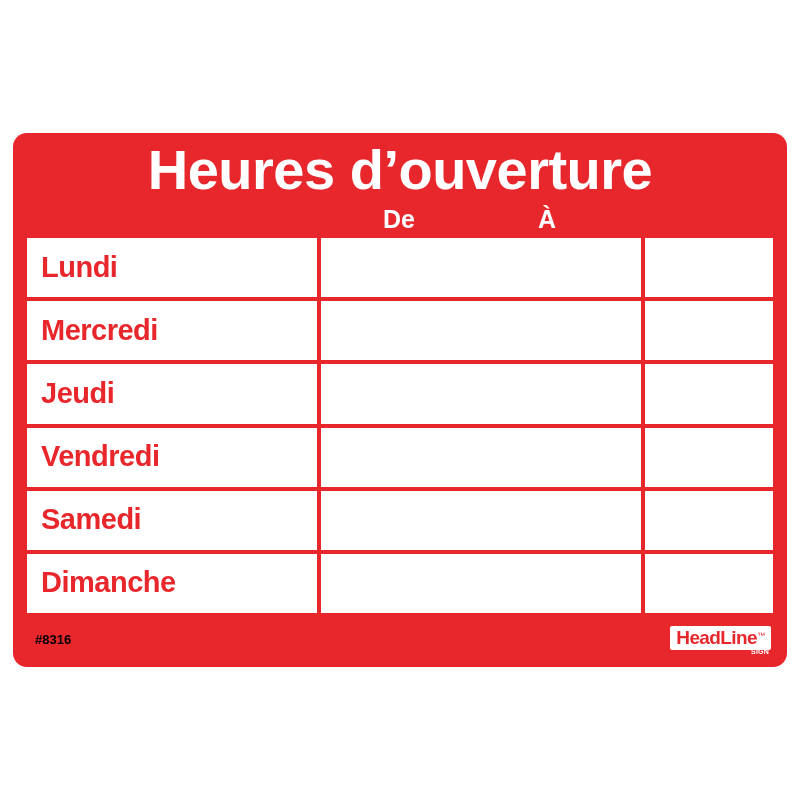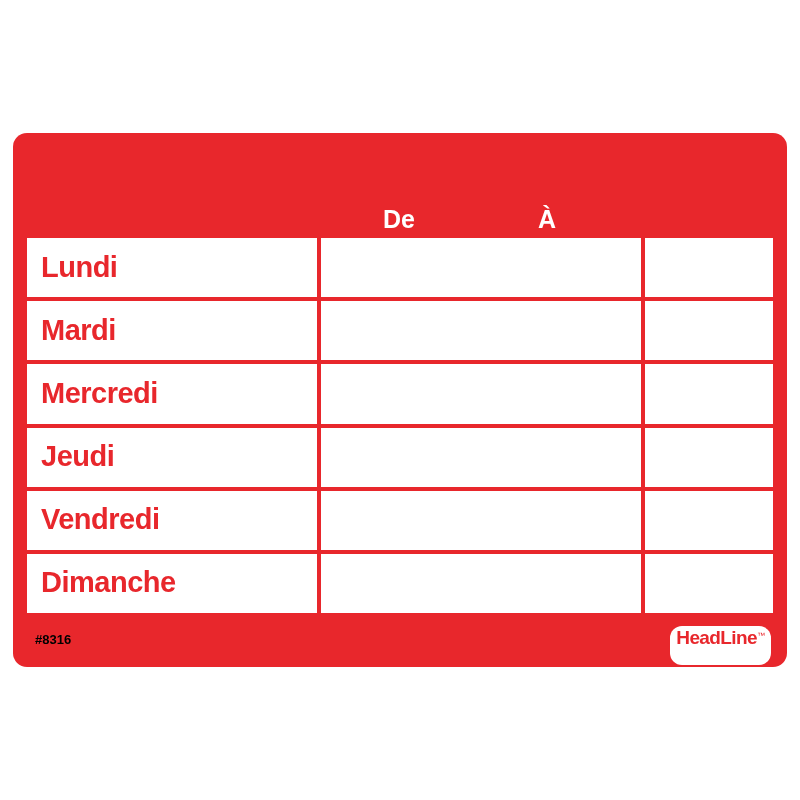--- a/index.html
+++ b/index.html
@@ -130,22 +130,22 @@
     color: #ffffff;
     font-size: 13px;
     font-weight: bold;
     font-family: "Liberation Sans", sans-serif;
   }
   .brand {
     position: absolute;
     right: 16px;
     top: 8px;
     background: #ffffff;
-    padding: 2px 6px 18px 6px;
-    border-radius: 12px;
+    padding: 2px 6px 3px 6px;
+    border-radius: 2px;
     line-height: 1;
   }
   .brand-name {
     color: #e8272c;
     font-size: 19px;
     font-weight: bold;
     letter-spacing: -0.6px;
     font-family: "Liberation Sans", sans-serif;
     display: inline-block;
   }
@@ -166,41 +166,35 @@
     font-family: "Liberation Sans", sans-serif;
   }
 </style>
 </head>
 <body>
 
 <div id="canvas">
   <div id="sign">
 
     <div class="title-area">
+      <div class="sign-title">Heures d’ouverture</div>
       <div class="col-head de">De</div>
       <div class="col-head a">À</div>
     </div>
 
     <div id="grid">
 
       <div class="row">
         <div class="cell-day">
           <span class="day-label">Lundi</span>
         </div>
         <div class="cell-from"></div>
         <div class="cell-to"></div>
       </div>
 
-      <div class="row">
-        <div class="cell-day">
-          <span class="day-label">Mardi</span>
-        </div>
-        <div class="cell-from"></div>
-        <div class="cell-to"></div>
-      </div>
 
       <div class="row">
         <div class="cell-day">
           <span class="day-label">Mercredi</span>
         </div>
         <div class="cell-from"></div>
         <div class="cell-to"></div>
       </div>
 
       <div class="row">
@@ -212,20 +206,27 @@
       </div>
 
       <div class="row">
         <div class="cell-day">
           <span class="day-label">Vendredi</span>
         </div>
         <div class="cell-from"></div>
         <div class="cell-to"></div>
       </div>
 
+      <div class="row">
+        <div class="cell-day">
+          <span class="day-label">Samedi</span>
+        </div>
+        <div class="cell-from"></div>
+        <div class="cell-to"></div>
+      </div>
 
       <div class="row">
         <div class="cell-day">
           <span class="day-label">Dimanche</span>
         </div>
         <div class="cell-from"></div>
         <div class="cell-to"></div>
       </div>
 
     </div>

